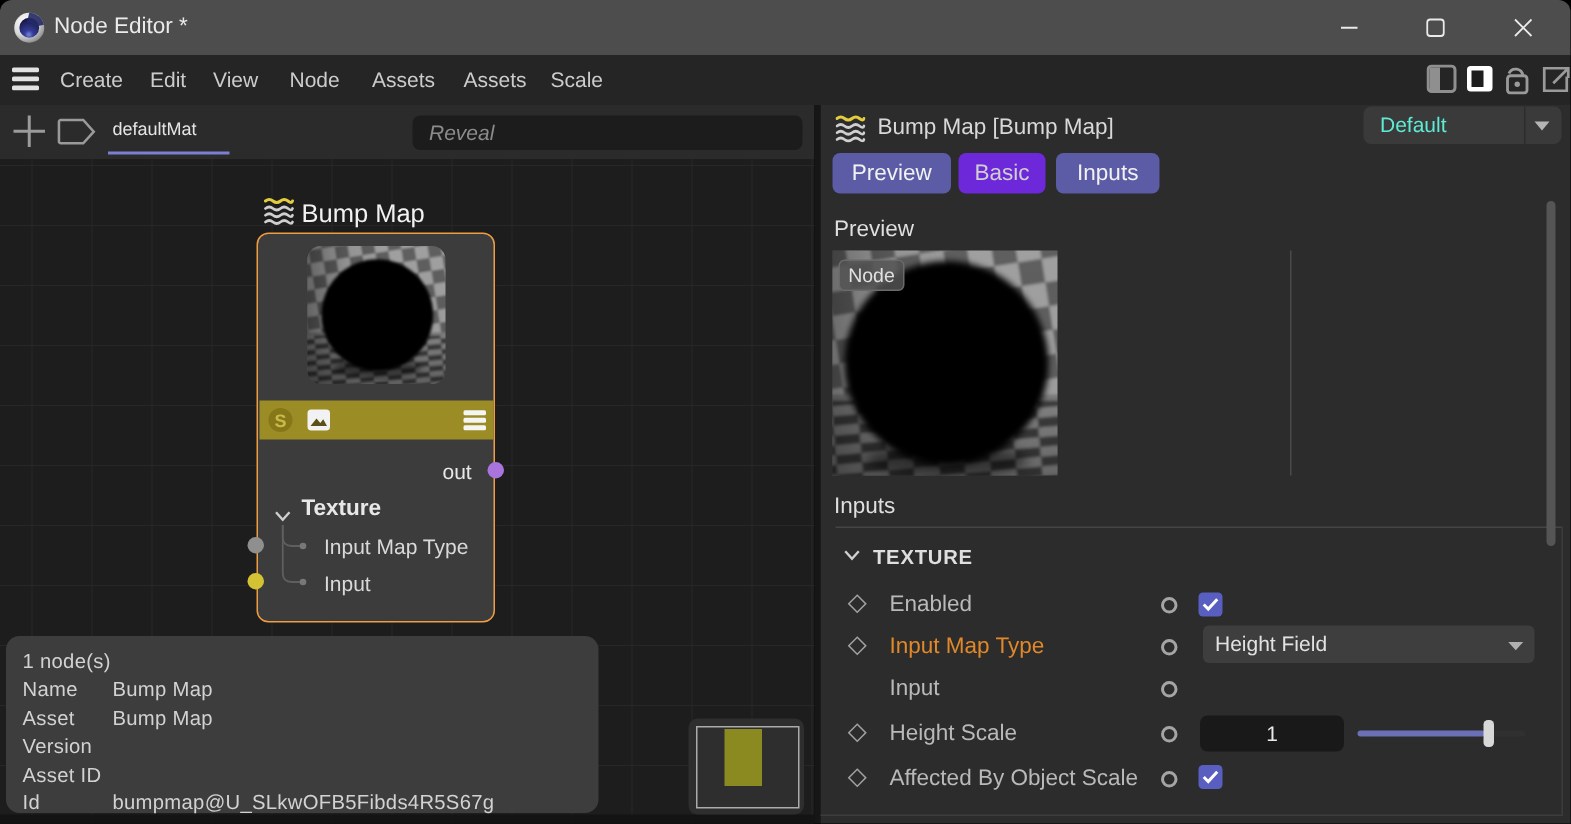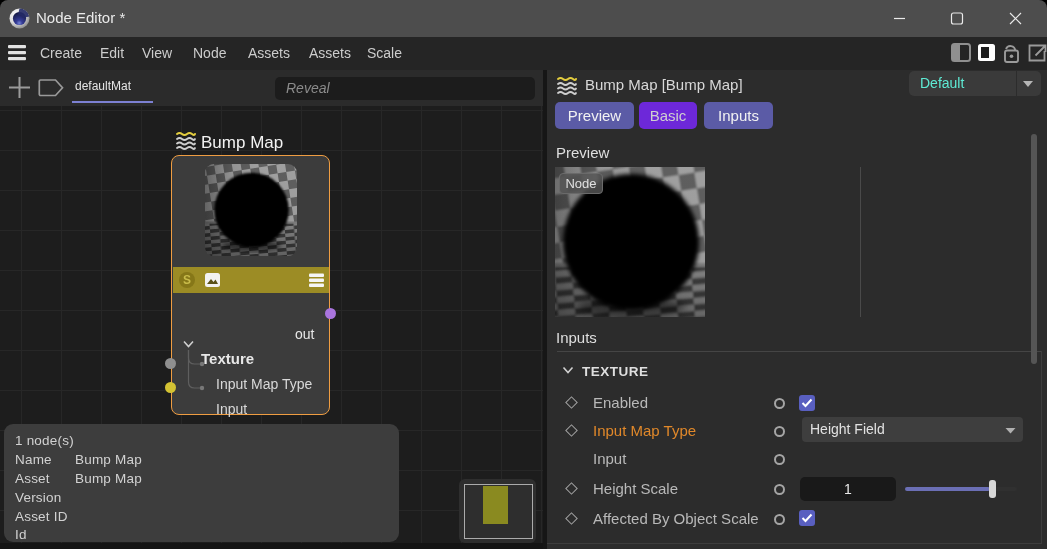--- a/index.html
+++ b/index.html
@@ -26,21 +26,21 @@
       linear-gradient(to right, #272727 1px, transparent 1px),
       linear-gradient(to bottom, #272727 1px, transparent 1px);
     background-size:40px 40px; background-position:21px 4px; }
   #divider { position:absolute; left:543px; top:70px; width:4px; height:479px; background:#161616; }
   
   #node-title { position:absolute; left:201px; top:133px; font-size:17px; color:#f2f2f2; }
   #node { position:absolute; left:171px; top:155px; width:159px; height:260px;
     background:#3c3c3c; border:1.5px solid #ef9d42; border-radius:8px; }
   #thumb { position:absolute; left:205px; top:164px; width:92px; height:92px; border-radius:9px; overflow:hidden; }
   #olivebar { position:absolute; left:173px; top:267px; width:156px; height:26px; background:#9c8c25; }
-  .nodetext { position:absolute; font-size:14px; color:#e8e8e8;margin-top:20px; }
+  .nodetext { position:absolute; font-size:14px; color:#e8e8e8; }
   .port { position:absolute; width:11px; height:11px; border-radius:50%; }
   
   #info { position:absolute; left:4px; top:424px; width:395px; height:118px;
     background:rgba(64,64,64,0.93); border-radius:9px; font-size:13.5px; letter-spacing:0.2px; color:#d2d2d2; }
   .inf-l { position:absolute; left:11px; }
   .inf-v { position:absolute; left:71px; }
   
   #minimap { position:absolute; left:459px; top:479px; width:77px; height:64px;
     background:#2e2e2e; border-radius:6px; }
   #minimap .frame { position:absolute; left:5px; top:5px; width:69px; height:55px;
@@ -236,20 +236,21 @@
 
 <div id="info">
   <span class="inf-l" style="top:9px">1 node(s)</span>
   <span class="inf-l" style="top:28px">Name</span>
     <span class="inf-v" style="top:28px">Bump Map</span>
   <span class="inf-l" style="top:47px">Asset</span>
     <span class="inf-v" style="top:47px">Bump Map</span>
   <span class="inf-l" style="top:66px">Version</span>
   <span class="inf-l" style="top:85px">Asset ID</span>
   <span class="inf-l" style="top:103px">Id</span>
+    <span class="inf-v" style="top:103px">bumpmap@U_SLkwOFB5Fibds4R5S67g</span>
 </div>
 <div class="abs" style="left:0;top:543px;width:543px;height:6px;background:#141414"></div>
 <div id="minimap">
     <div class="frame"></div>
     <div class="blk"></div>
   </div>
 
 <svg class="abs" style="left:557px;top:76px" width="20" height="19" viewBox="0 0 20 19">
   <g fill="none" stroke-linecap="round">
     <path d="M1 3 Q3.5 1 6 3 T11 3 T16 3 T19 3" stroke="#e3cd3e" stroke-width="2"></path>

